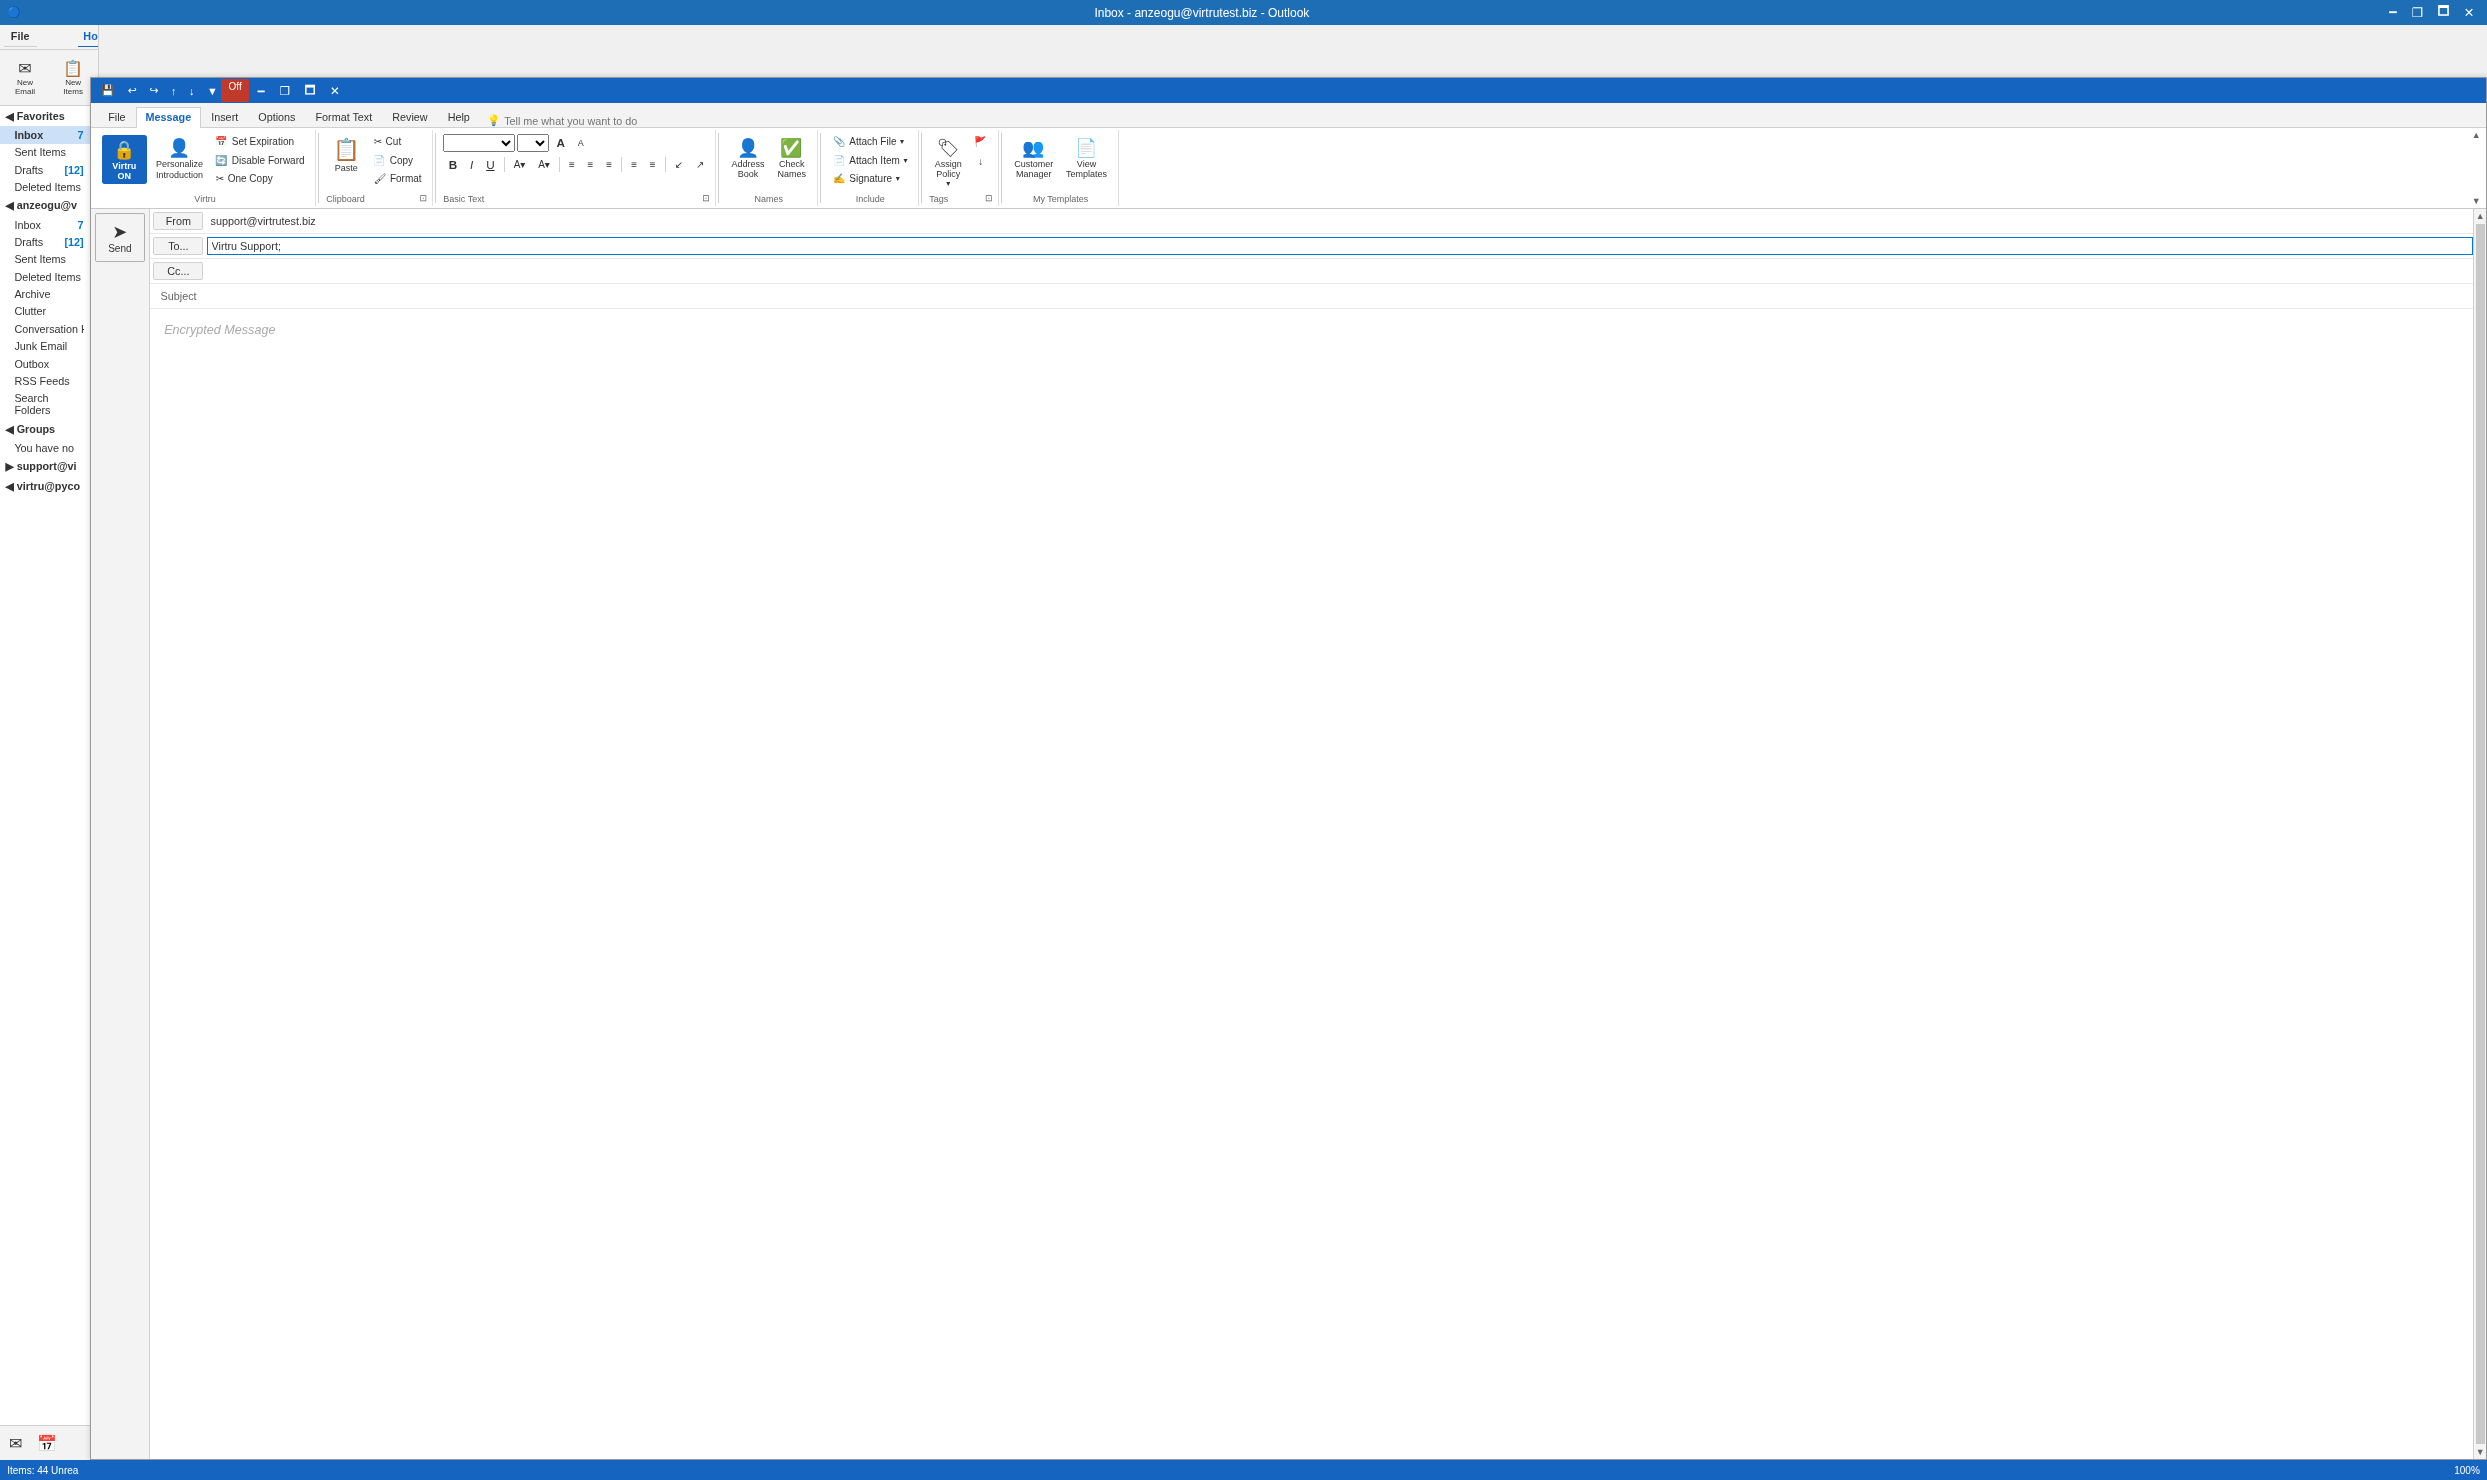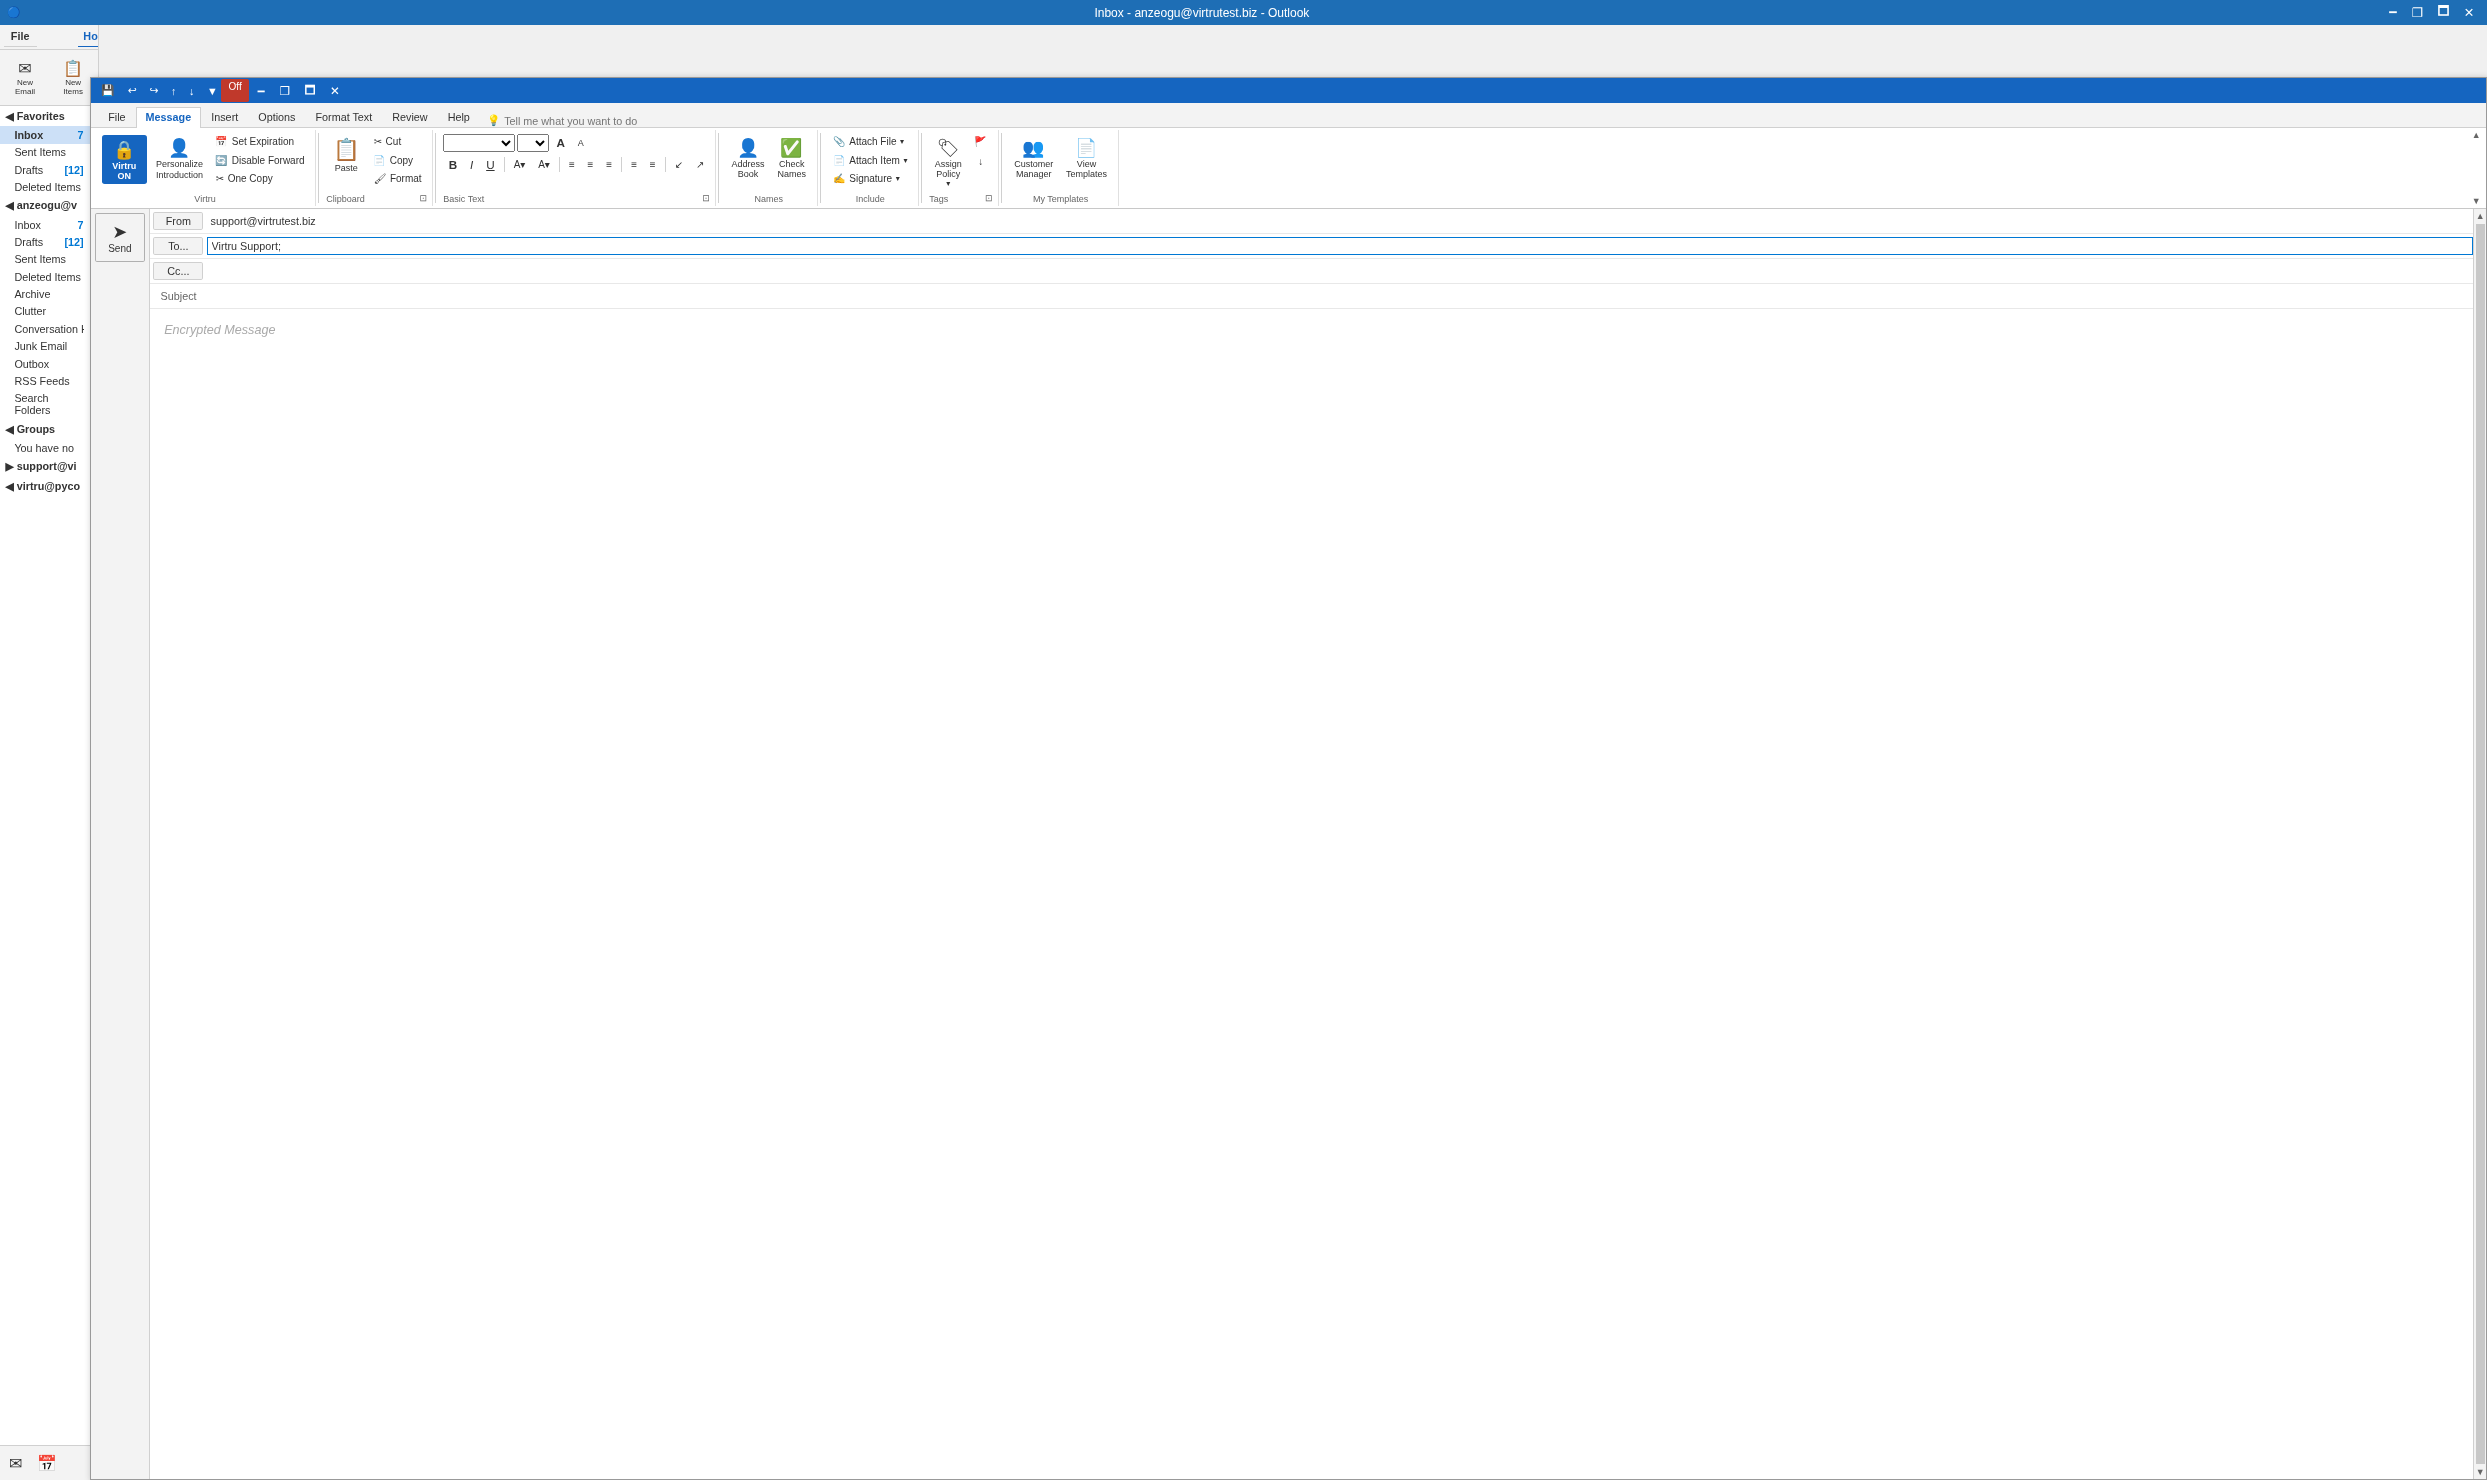--- a/index.html
+++ b/index.html
@@ -703,14 +703,18 @@
 
         <div style="width:12.6px;background:#f3f3f3;border-left:0.9px solid #d0d0d0;display:flex;flex-direction:column;align-items:center;">
           <div style="font-size:9px;color:#666;padding:1.8px;cursor:pointer;">▲</div>
           <div style="flex:1;width:9px;background:#c8c8c8;margin:1.8px;"></div>
           <div style="font-size:9px;color:#666;padding:1.8px;cursor:pointer;">▼</div>
         </div>
       </div>
     </div>
   </div>
 
+  <div class="status-bar">
+    <span>Items: 44   Unrea</span>
+    <span>100%</span>
+  </div>
 </div>
 
 
 </body></html>

